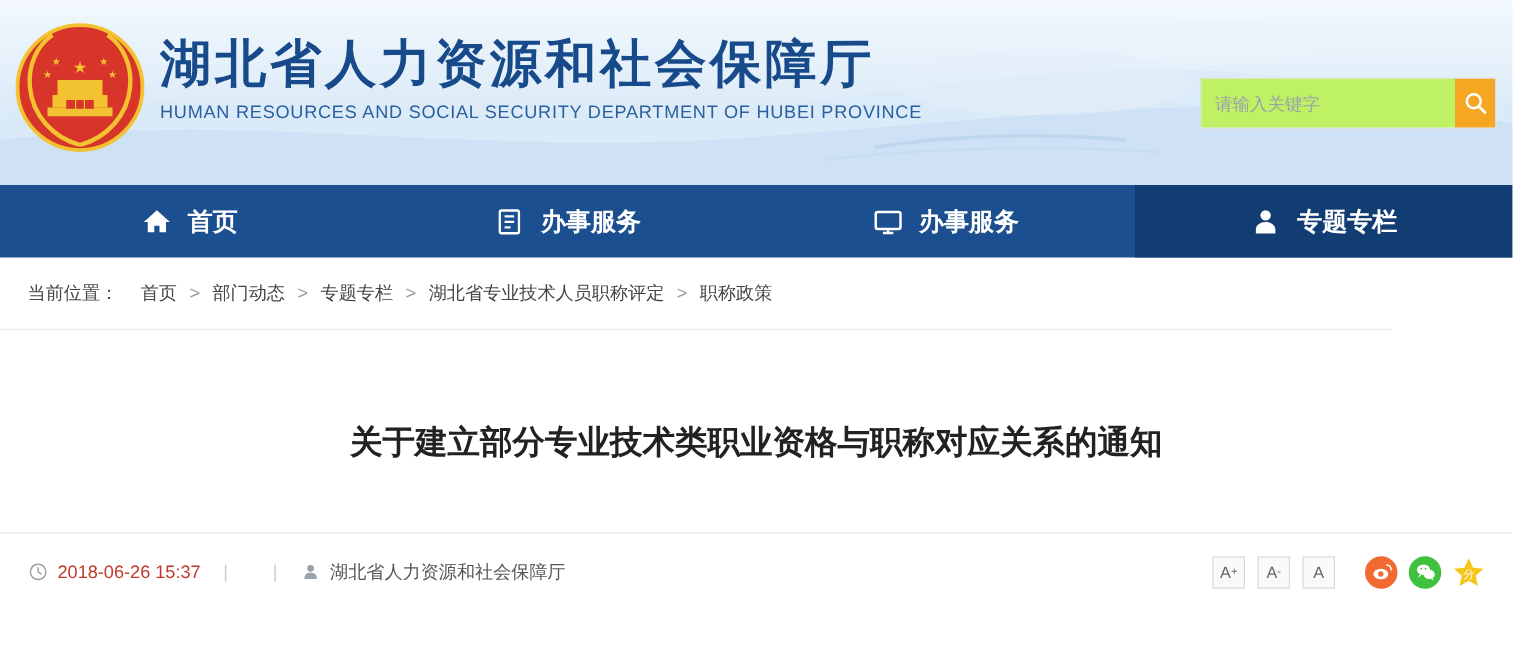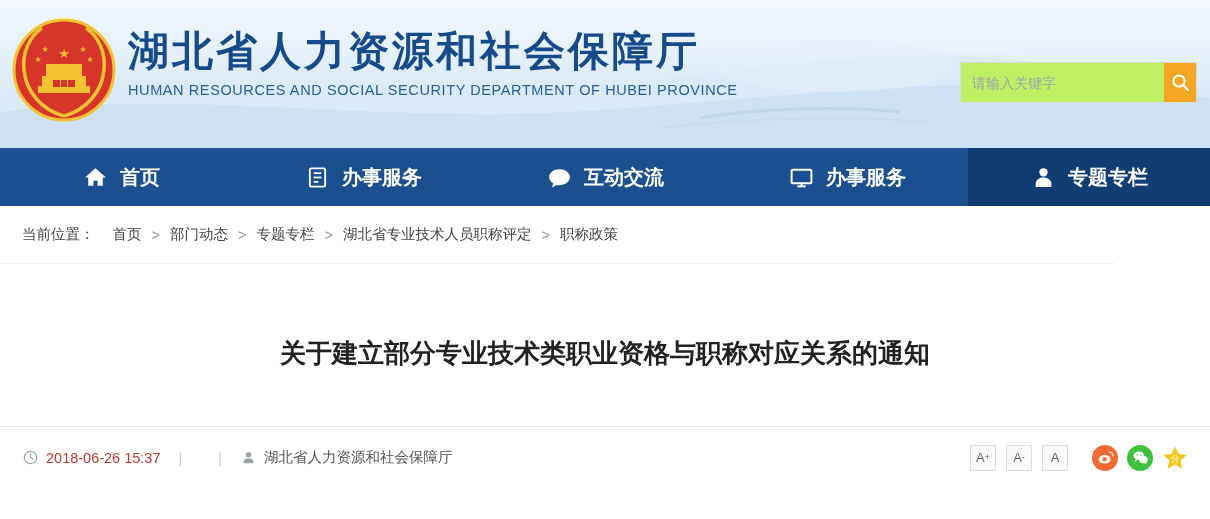--- a/index.html
+++ b/index.html
@@ -293,28 +293,20 @@
       <svg width="23" height="23" viewBox="0 0 24 24" fill="none" stroke="#ffffff" stroke-width="1.9">
         <rect x="4" y="2.5" width="16" height="19" rx="1.5"></rect>
         <line x1="8" y1="7.5" x2="16" y2="7.5"></line>
         <line x1="8" y1="12" x2="16" y2="12"></line>
         <line x1="8" y1="16.5" x2="13" y2="16.5"></line>
       </svg>
     </span>
     <span>办事服务</span>
   </div>
 
-  <div class="nav-item">
-    <span class="nav-icon">
-      <svg width="25" height="25" viewBox="0 0 24 24" fill="#ffffff">
-        <path d="M12 4 C6.5 4 2 7.4 2 11.6 c0 2.4 1.5 4.5 3.8 5.9 L5 21.5 l4.4-2.3 c0.85 0.16 1.7 0.25 2.6 0.25 c5.5 0 10-3.4 10-7.85 S17.5 4 12 4 z"></path>
-      </svg>
-    </span>
-    <span>互动交流</span>
-  </div>
 
   <div class="nav-item">
     <span class="nav-icon">
       <svg width="25" height="25" viewBox="0 0 24 24" fill="none" stroke="#ffffff" stroke-width="1.9">
         <rect x="2.5" y="4.5" width="19" height="13" rx="1.5"></rect>
         <line x1="8" y1="20.5" x2="16" y2="20.5"></line>
         <line x1="12" y1="17.5" x2="12" y2="20.5"></line>
       </svg>
     </span>
     <span>办事服务</span>

